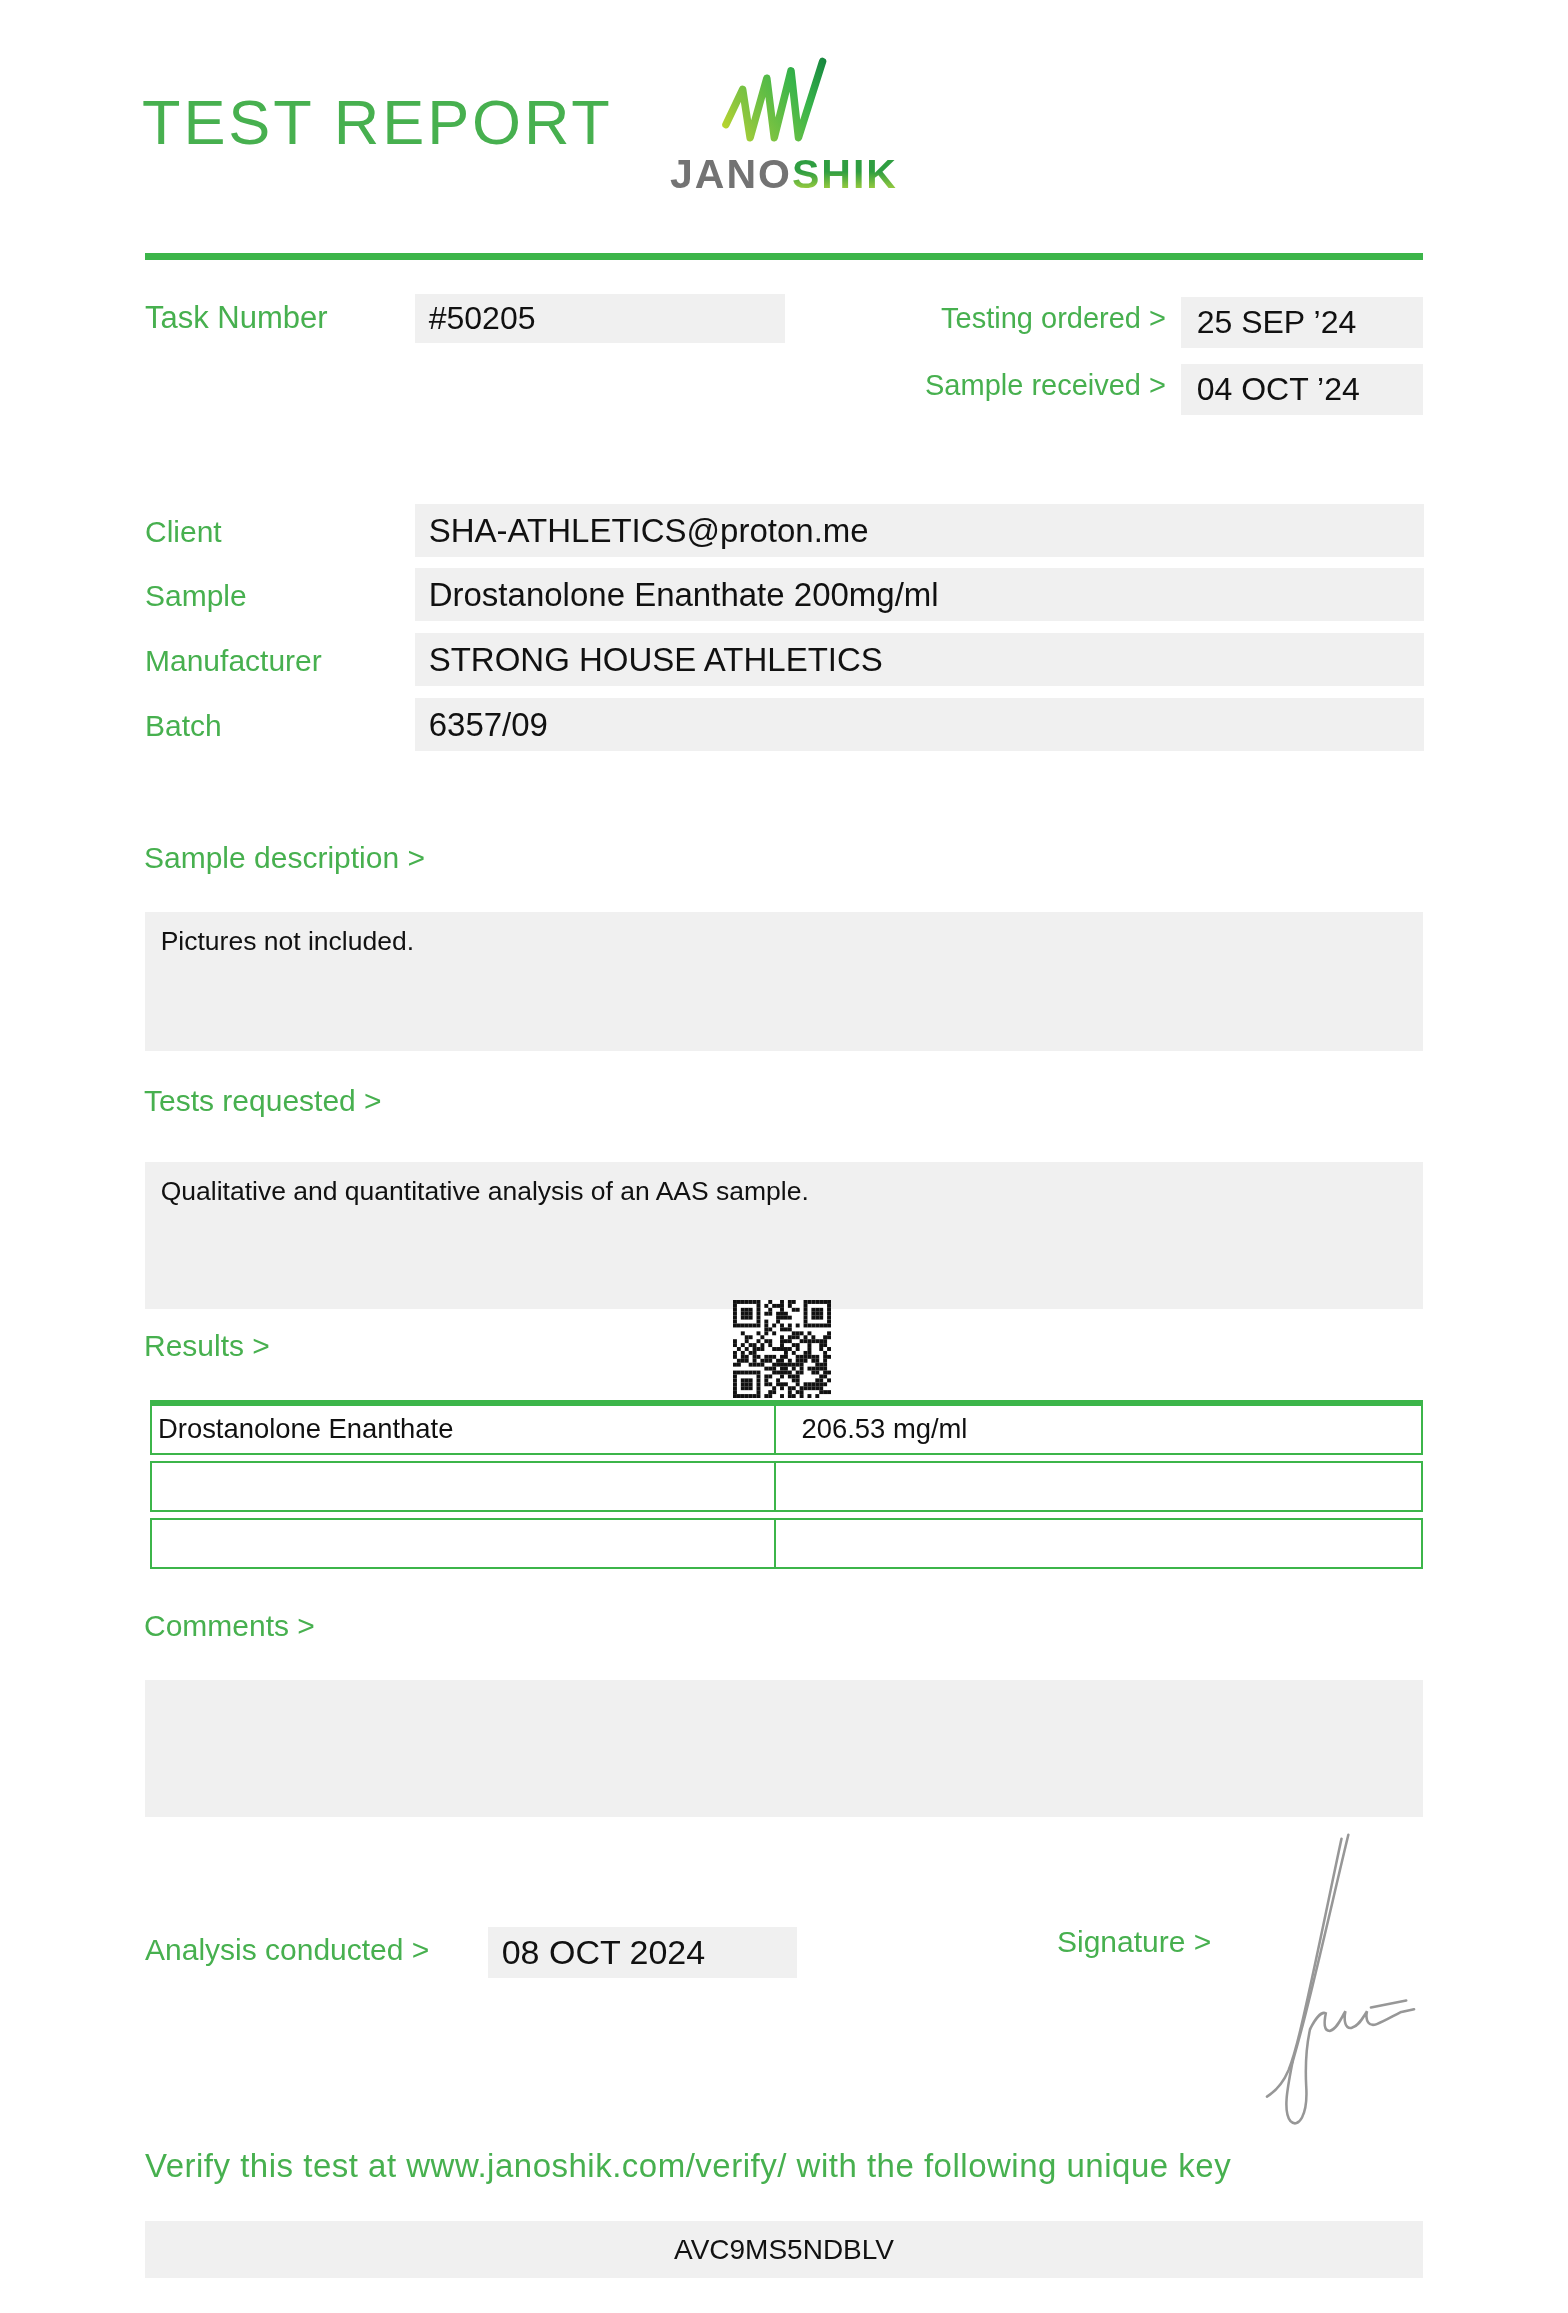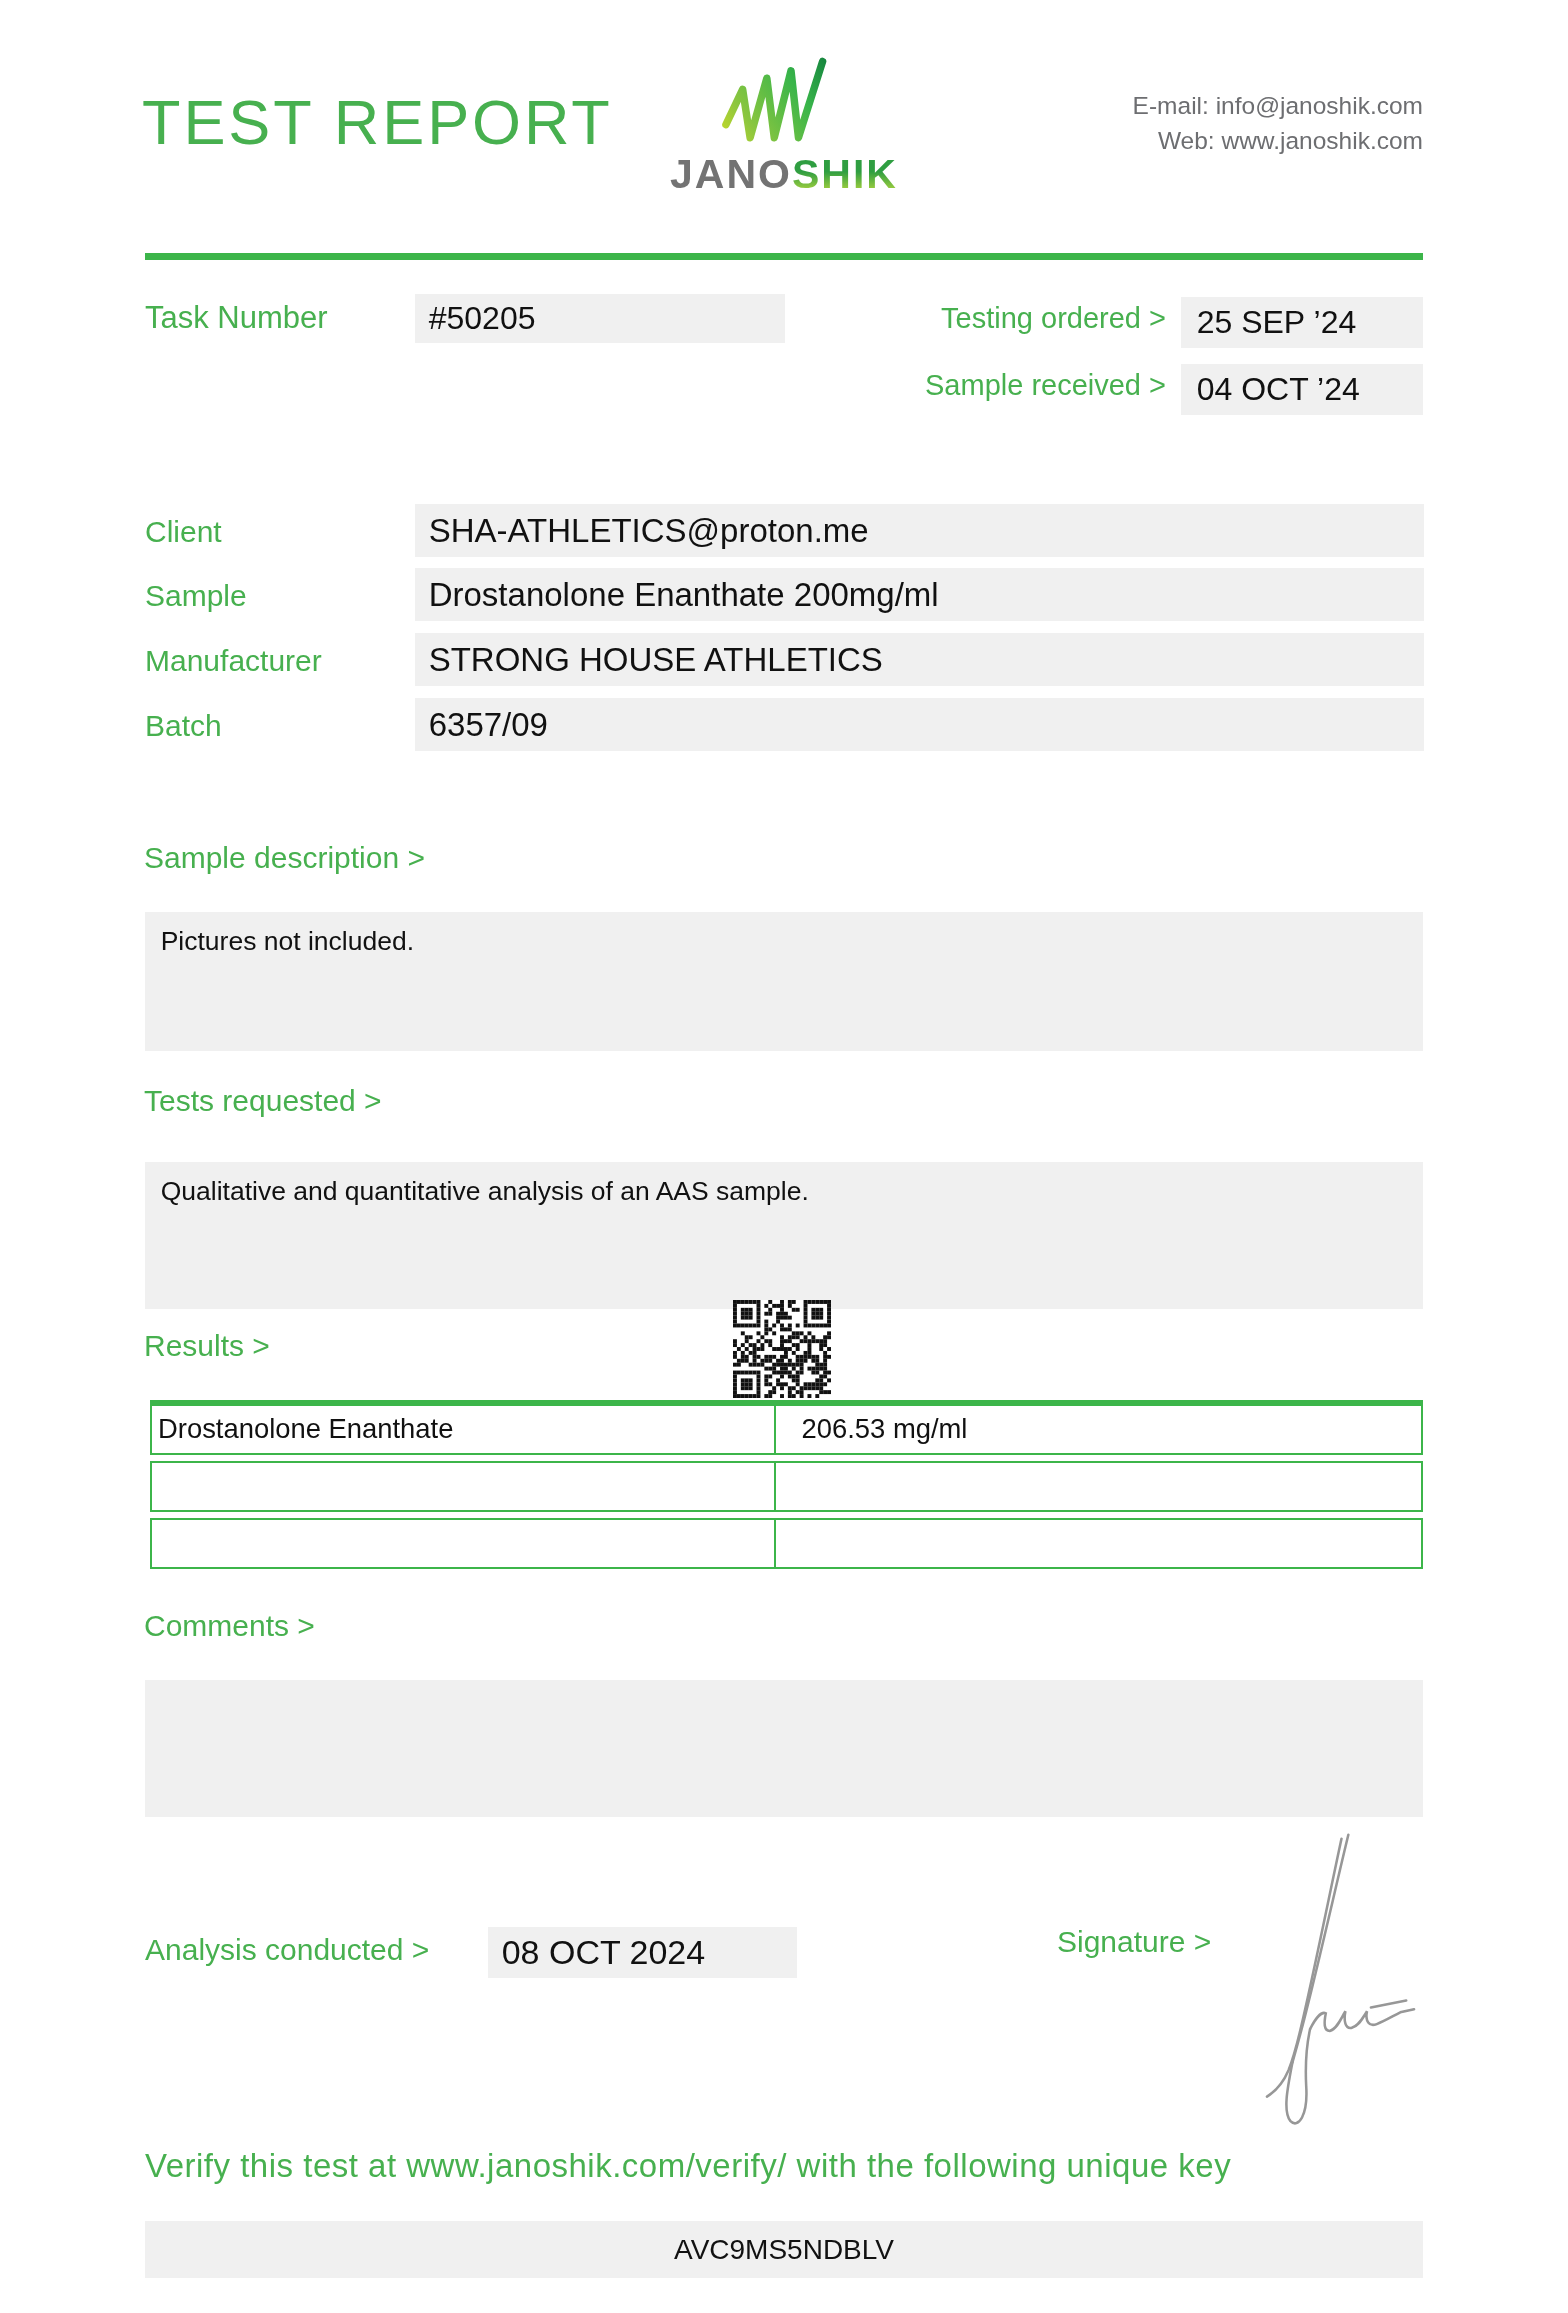--- a/index.html
+++ b/index.html
@@ -106,24 +106,20 @@
           <stop offset="0.25" stop-color="#8cc63f"></stop>
           <stop offset="0.6" stop-color="#39b54a"></stop>
           <stop offset="1" stop-color="#006838"></stop>
         </linearGradient>
       </defs>
       <path d="M12 76 L30 38 L38 90 L56 26 L64 90 L82 18 L90 90 L116 8" fill="none" stroke="url(#lg)" stroke-width="8" stroke-linecap="round" stroke-linejoin="round"></path>
     </svg>
     <div class="wordmark"><span class="wm-jano">JANO</span><span class="wm-shik">SHIK</span></div>
   </div>
 
-  <div class="contact">
-    <div>E-mail: info@janoshik.com</div>
-    <div>Web: www.janoshik.com</div>
-  </div>
 
   <div class="rule"></div>
 
   <div class="glabel task-label">Task Number</div>
   <div class="gbox task-box">
     <span class="val">#50205</span>
   </div>
 
   <div class="glabel ord-label">Testing ordered &gt;</div>
   <div class="gbox date-box date1">

